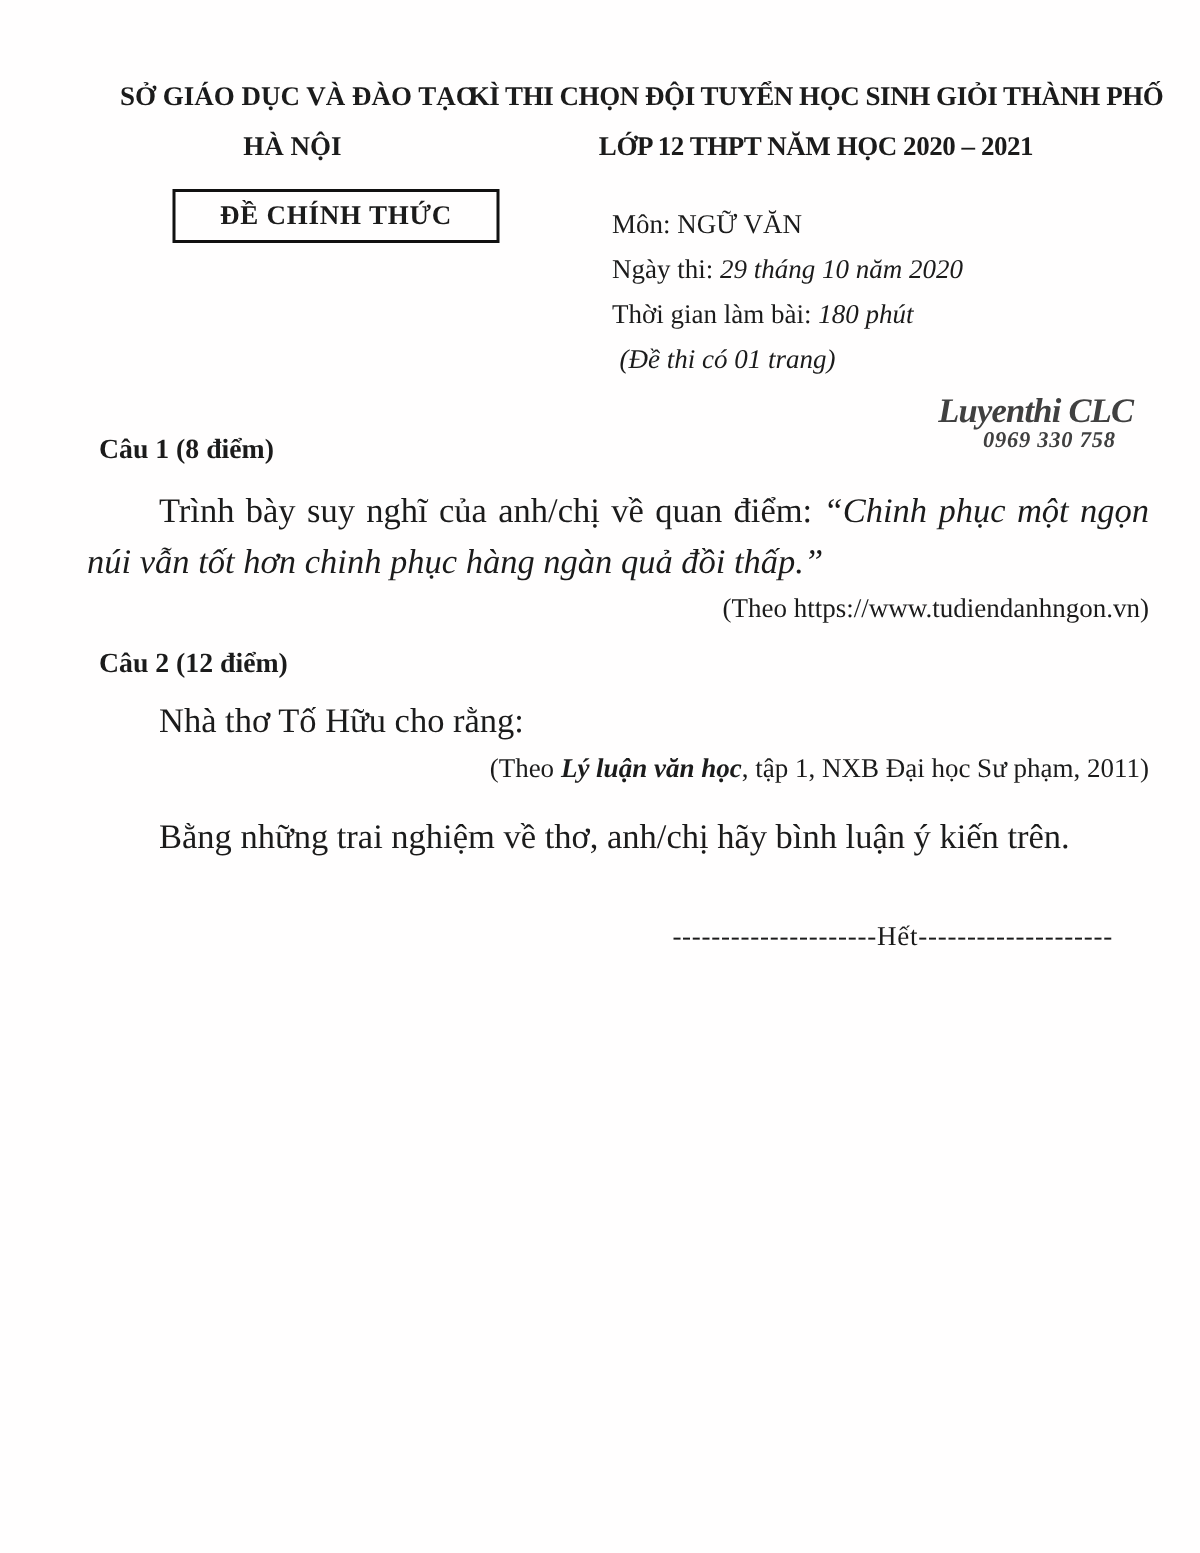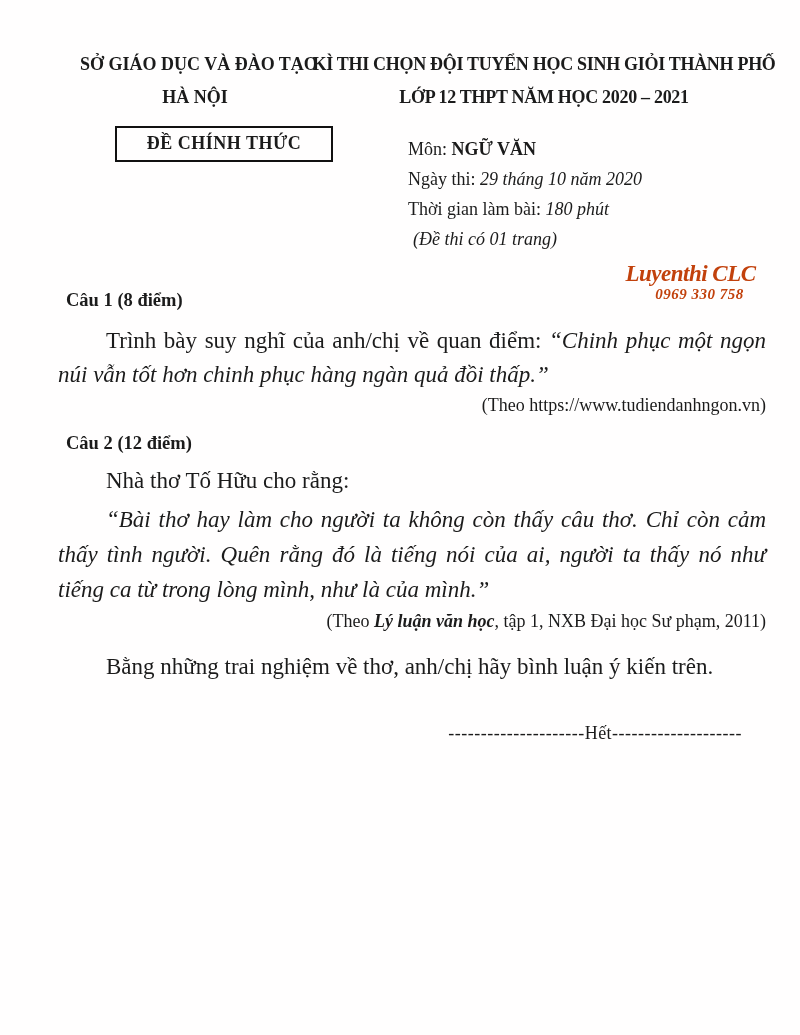--- a/index.html
+++ b/index.html
@@ -118,21 +118,21 @@
   }
   .source .book-title { font-weight: bold; font-style: italic; }
   .end-marker {
     margin-top: 40px;
     text-align: right;
     font-size: 18px;
     letter-spacing: 0.5px;
     padding-right: 24px;
   }
   i, .italic { font-style: italic; }
-  b, .bold { font-weight: bold; }
+  b, .bold { font-weight: normal; }
 </style>
 </head>
 <body>
 
 <div class="page">
 
   <div class="header">
     <div class="header-left">
       <div>SỞ GIÁO DỤC VÀ ĐÀO TẠO</div>
       <div>HÀ NỘI</div>
@@ -146,34 +146,33 @@
   <div class="subheader">
     <div class="stamp">
       <span>ĐỀ CHÍNH THỨC</span>
     </div>
     <div class="meta">
       <div class="meta-line"><span>Môn: </span><b>NGỮ VĂN</b></div>
       <div class="meta-line"><span>Ngày thi: </span><i>29 tháng 10 năm 2020</i></div>
       <div class="meta-line"><span>Thời gian làm bài: </span><i>180 phút</i></div>
       <div class="meta-line pages-note"><i>(Đề thi có 01 trang)</i></div>
     </div>
-    <div class="watermark" style="color: #c2410c;">
+    <div class="watermark" style="color: #404040;">
       <div class="brand">Luyenthi CLC</div>
       <div class="phone">0969 330 758</div>
     </div>
   </div>
 
   <div class="body-text">
 
     <div class="q-heading">Câu 1 (8 điểm)</div>
     <p class="para"><span>Trình bày suy nghĩ của anh/chị về quan điểm:</span><i> “Chinh phục một ngọn núi vẫn tốt hơn chinh phục hàng ngàn quả đồi thấp.”</i></p>
     <div class="source">(Theo https://www.tudiendanhngon.vn)</div>
 
     <div class="q-heading q2">Câu 2 (12 điểm)</div>
     <p class="para intro">Nhà thơ Tố Hữu cho rằng:</p>
-    <p class="para quote">“Bài thơ hay làm cho người ta không còn thấy câu thơ. Chỉ còn cảm thấy tình người. Quên rằng đó là tiếng nói của ai, người ta thấy nó như tiếng ca từ trong lòng mình, như là của mình.”</p>
     <div class="source"><span>(Theo </span><span class="book-title">Lý luận văn học</span><span>, tập 1, NXB Đại học Sư phạm, 2011)</span></div>
     <p class="para task">Bằng những trai nghiệm về thơ, anh/chị hãy bình luận ý kiến trên.</p>
 
     <div class="end-marker">---------------------Hết--------------------</div>
   </div>
 
 </div>
 
 </body></html>

